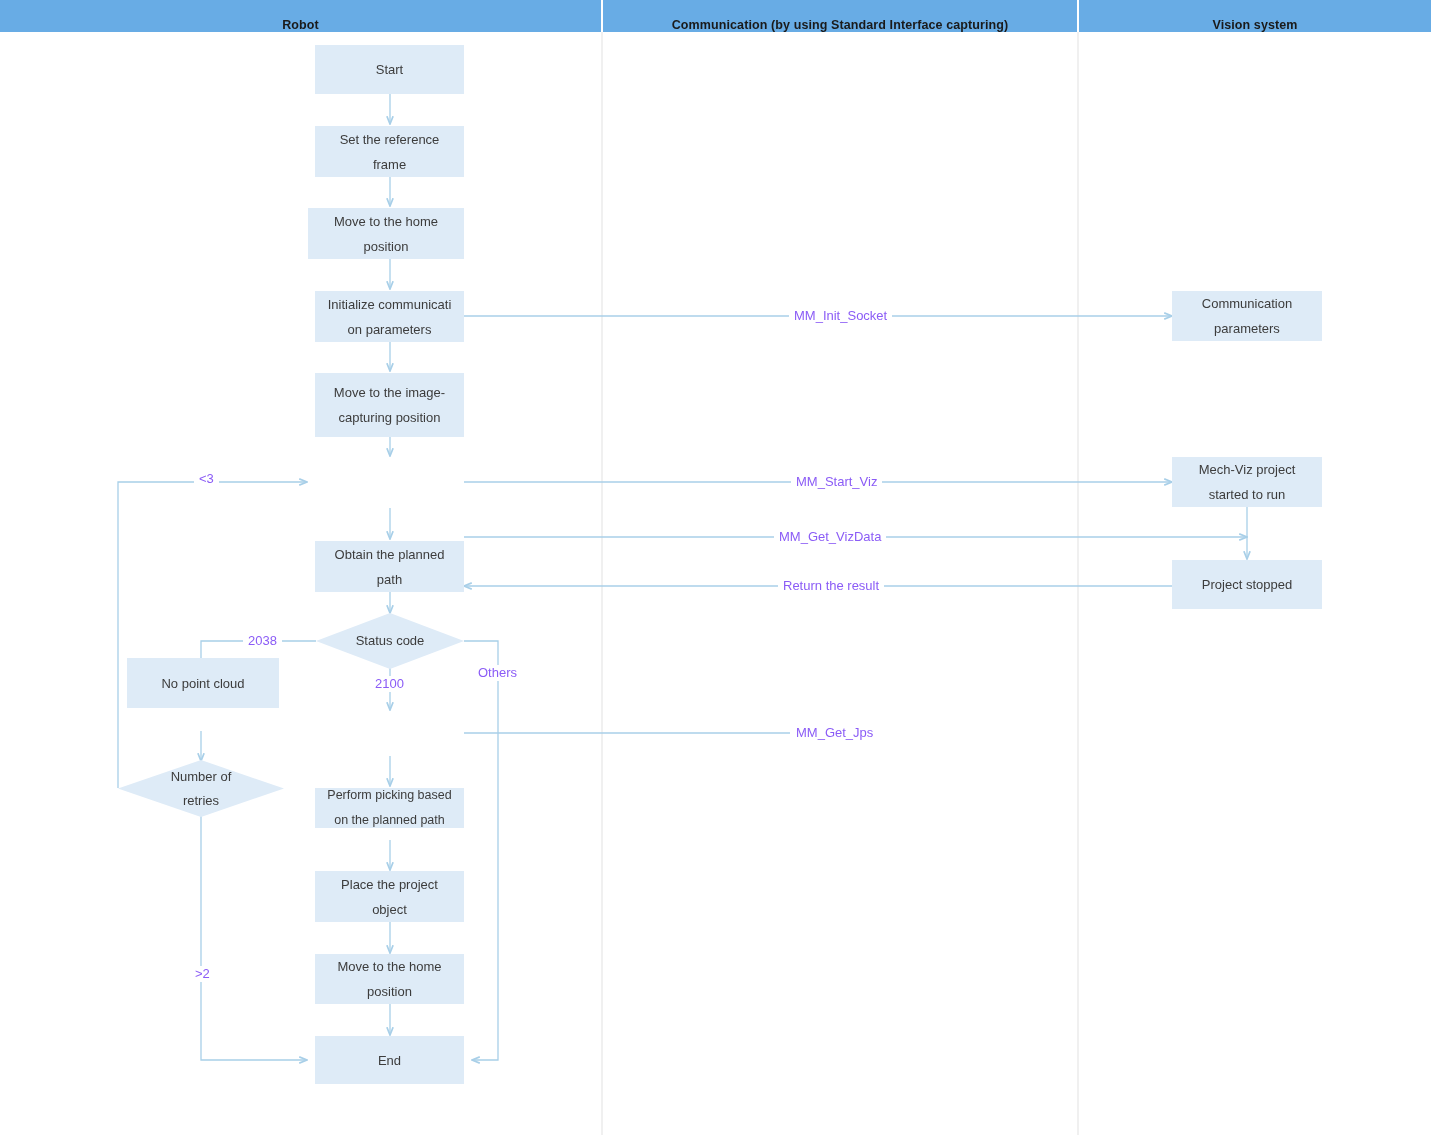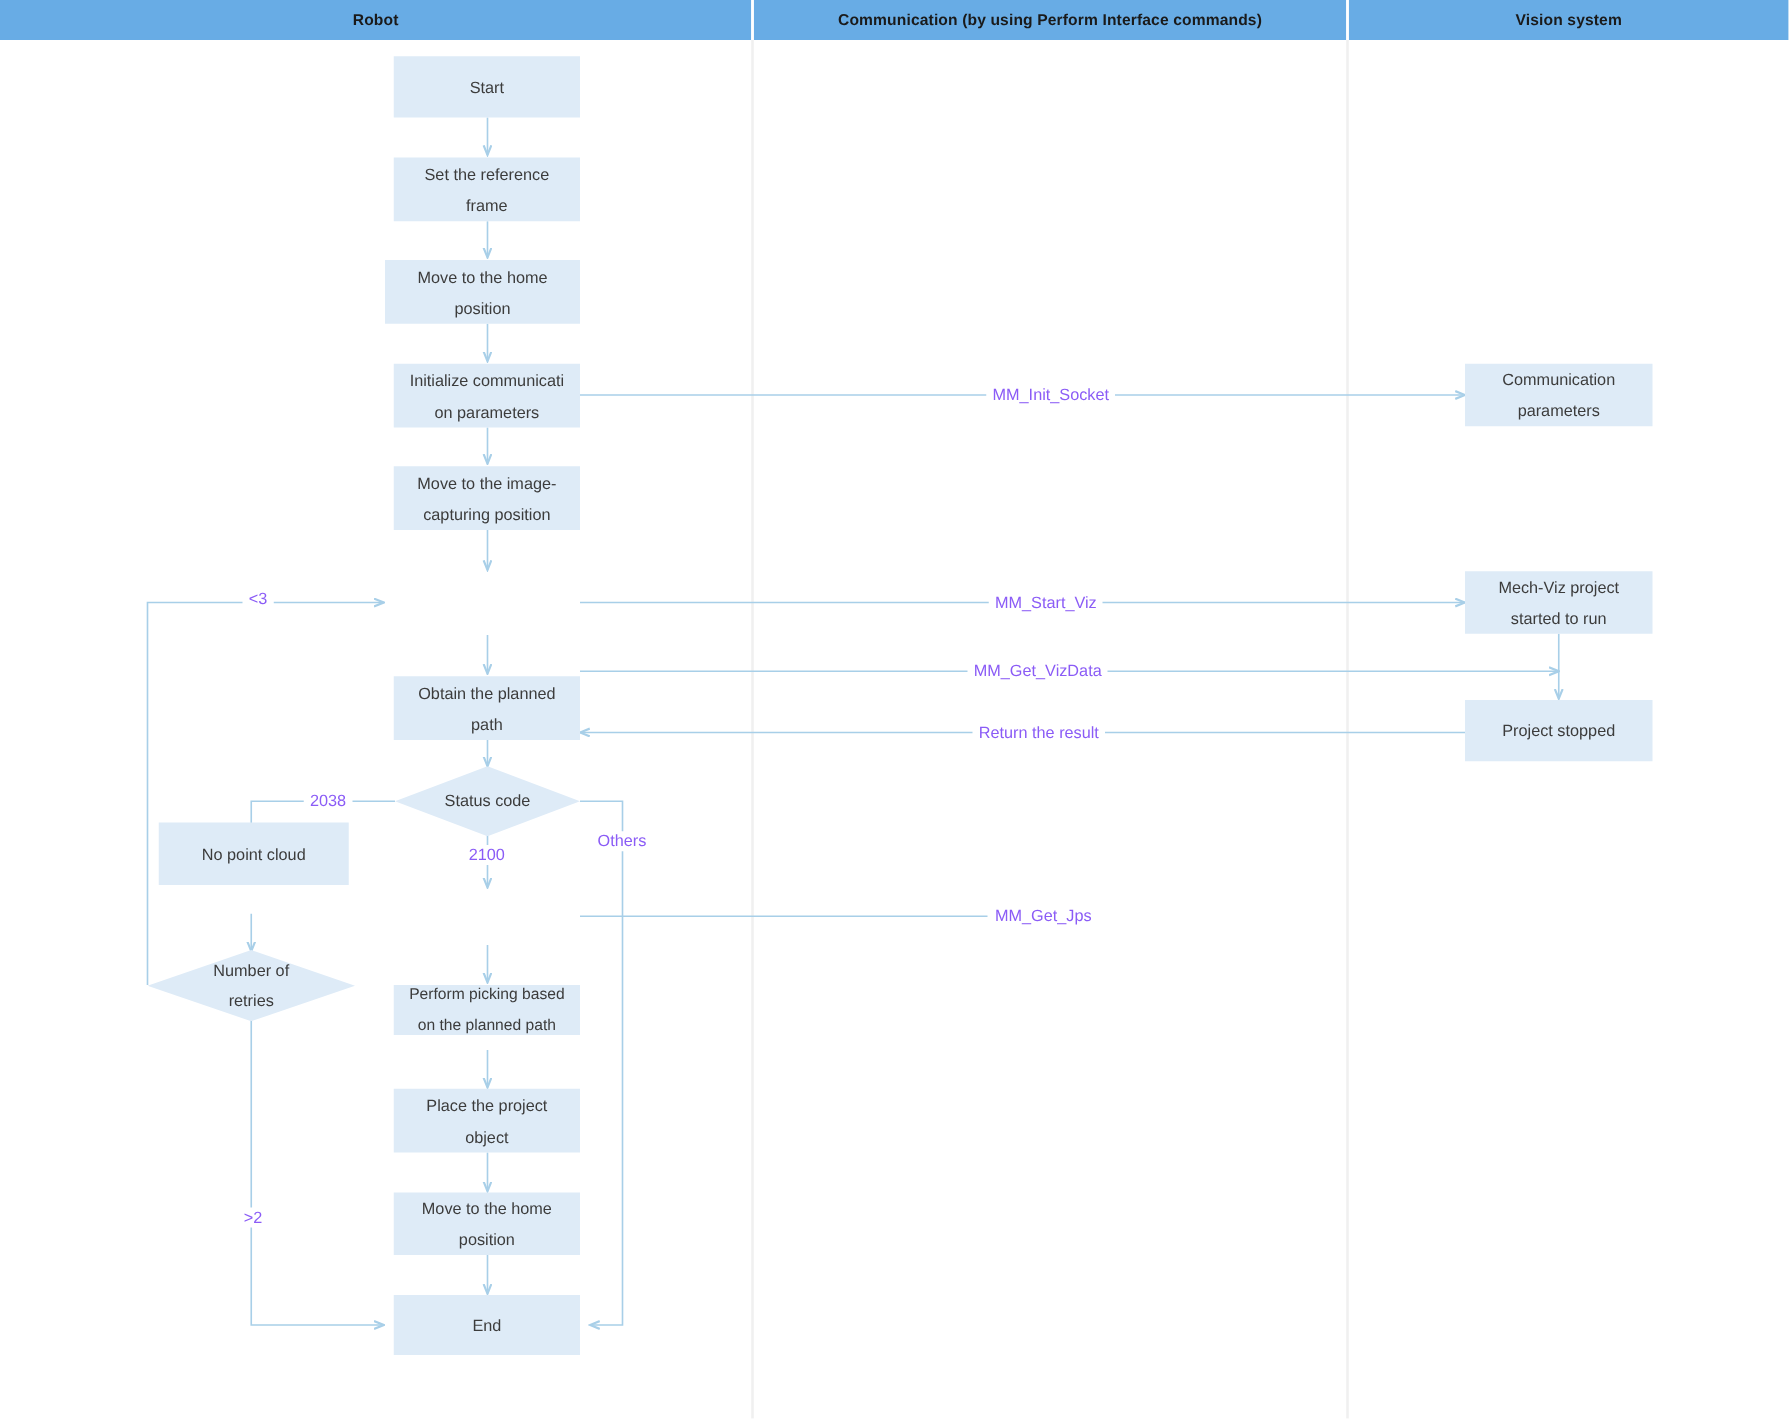--- a/index.html
+++ b/index.html
@@ -18,21 +18,21 @@
     overflow: hidden;
     background: #ffffff;
   }
   
   .lane-header {
     position: absolute;
     top: 0;
     height: 32px;
     background: #68ace5;
     display: flex;
-    align-items: center;
+    align-items: flex-end;
     justify-content: center;
     box-sizing: border-box;
   }
   .lane-header-title {
     font-size: 12.5px;
     font-weight: bold;
     color: #1a1a1a;
     letter-spacing: 0.1px;
     white-space: nowrap;
   }
@@ -111,21 +111,21 @@
 </style>
 </head>
 <body>
 
 <div id="canvas">
 
   <div class="lane-header" style="left:0px; width:601px;">
     <span class="lane-header-title">Robot</span>
   </div>
   <div class="lane-header" style="left:603px; width:474px;">
-    <span class="lane-header-title">Communication (by using Perform Interface commands)</span>
+    <span class="lane-header-title">Communication (by using Standard Interface capturing)</span>
   </div>
   <div class="lane-header" style="left:1079px; width:352px;">
     <span class="lane-header-title">Vision system</span>
   </div>
   <div class="lane-sep-top" style="left:601px;"></div>
   <div class="lane-sep-top" style="left:1077px;"></div>
 
   <div class="lane-divider" style="left:601px;"></div>
   <div class="lane-divider" style="left:1077px;"></div>
 
@@ -184,21 +184,21 @@
   <div class="node" style="left:308px; top:208px; width:156px; height:51px;">
     <span class="node-label">Move to the home
 position</span>
   </div>
 
   <div class="node" style="left:315px; top:291px; width:149px; height:51px;">
     <span class="node-label">Initialize communicati
 on parameters</span>
   </div>
 
-  <div class="node" style="left:315px; top:373px; width:149px; height:51px;">
+  <div class="node" style="left:315px; top:373px; width:149px; height:64px;">
     <span class="node-label">Move to the image-
 capturing position</span>
   </div>
 
 
   <div class="node" style="left:315px; top:541px; width:149px; height:51px;">
     <span class="node-label">Obtain the planned
 path</span>
   </div>
 

